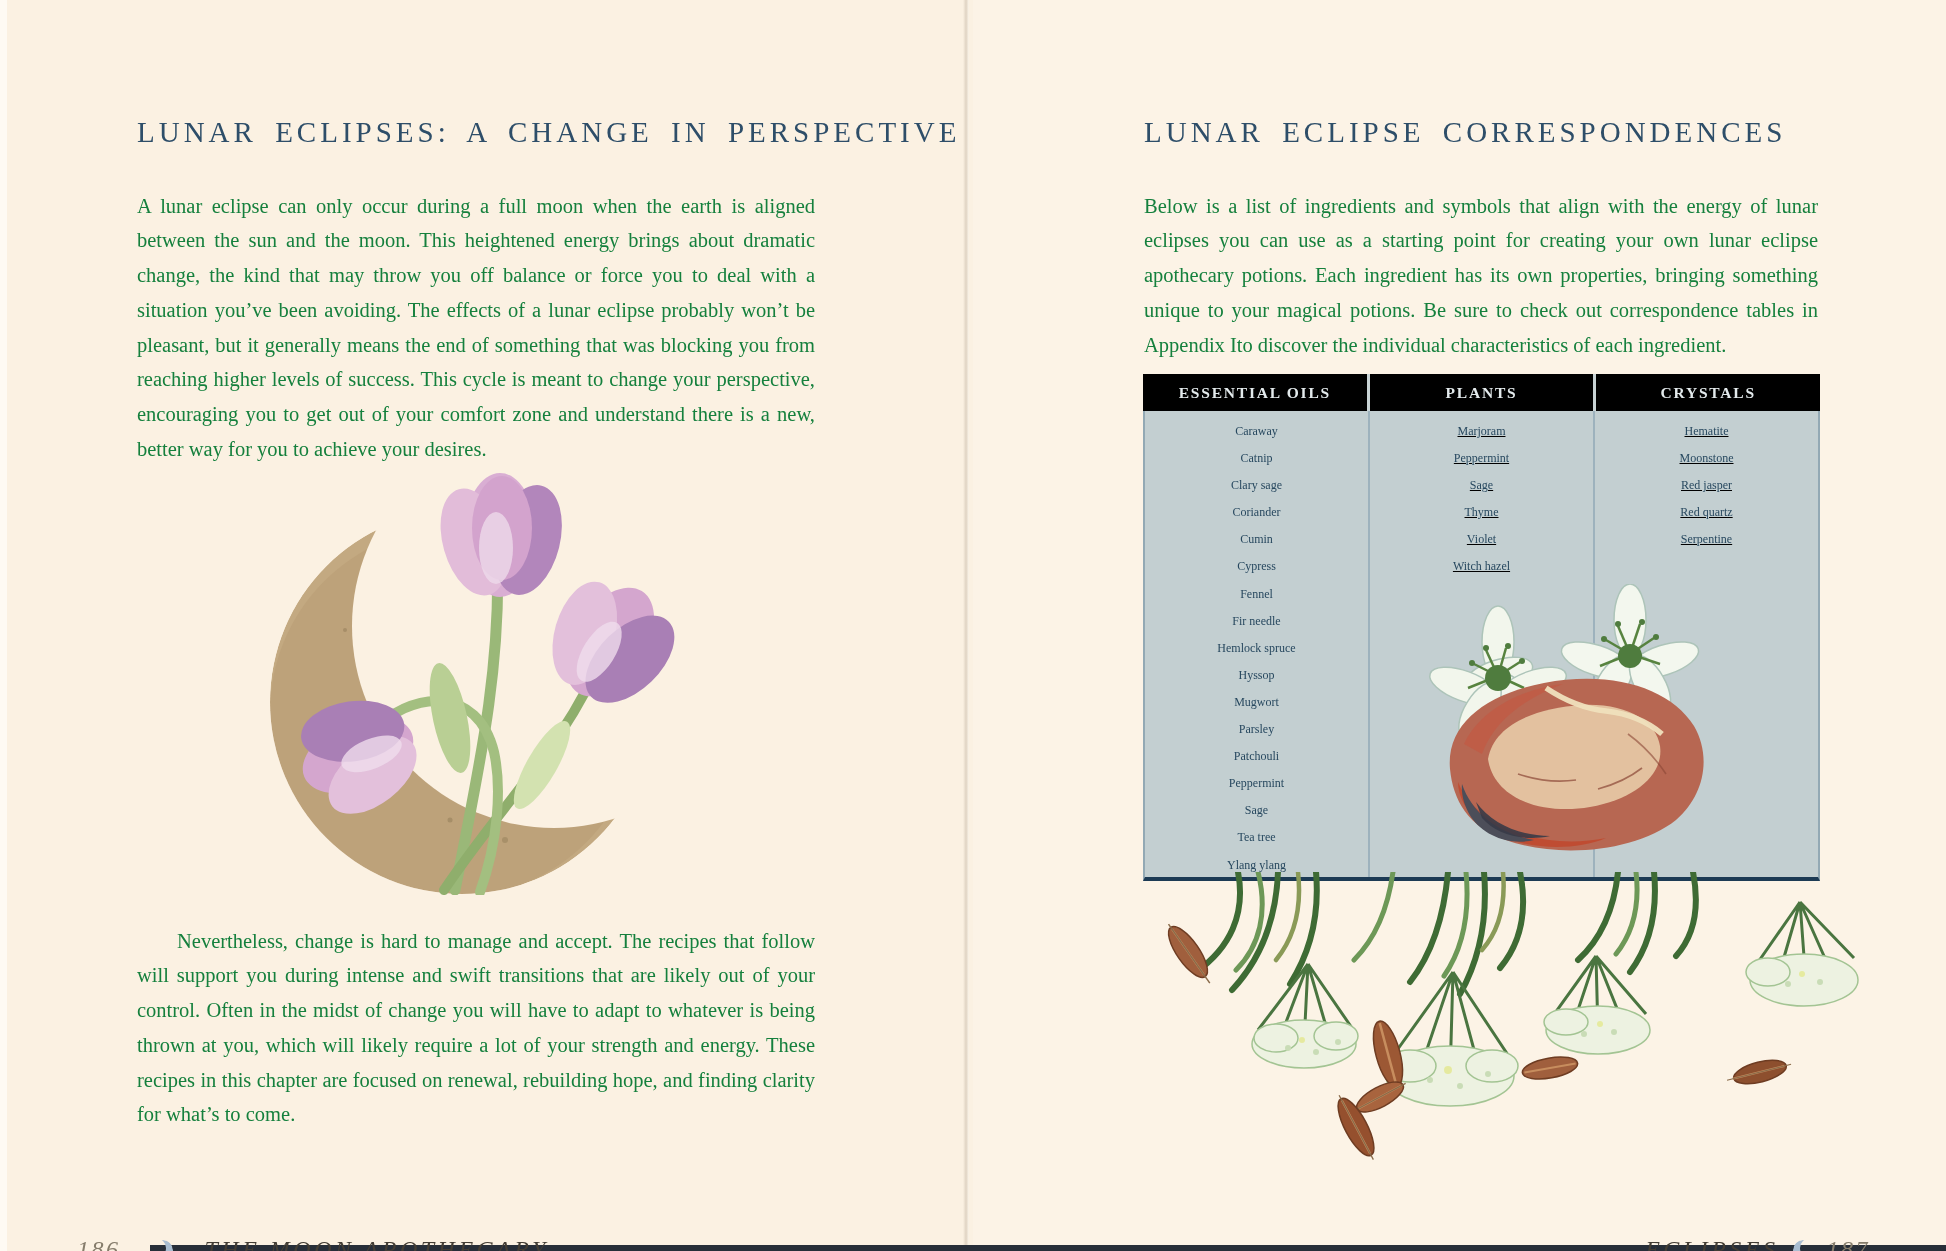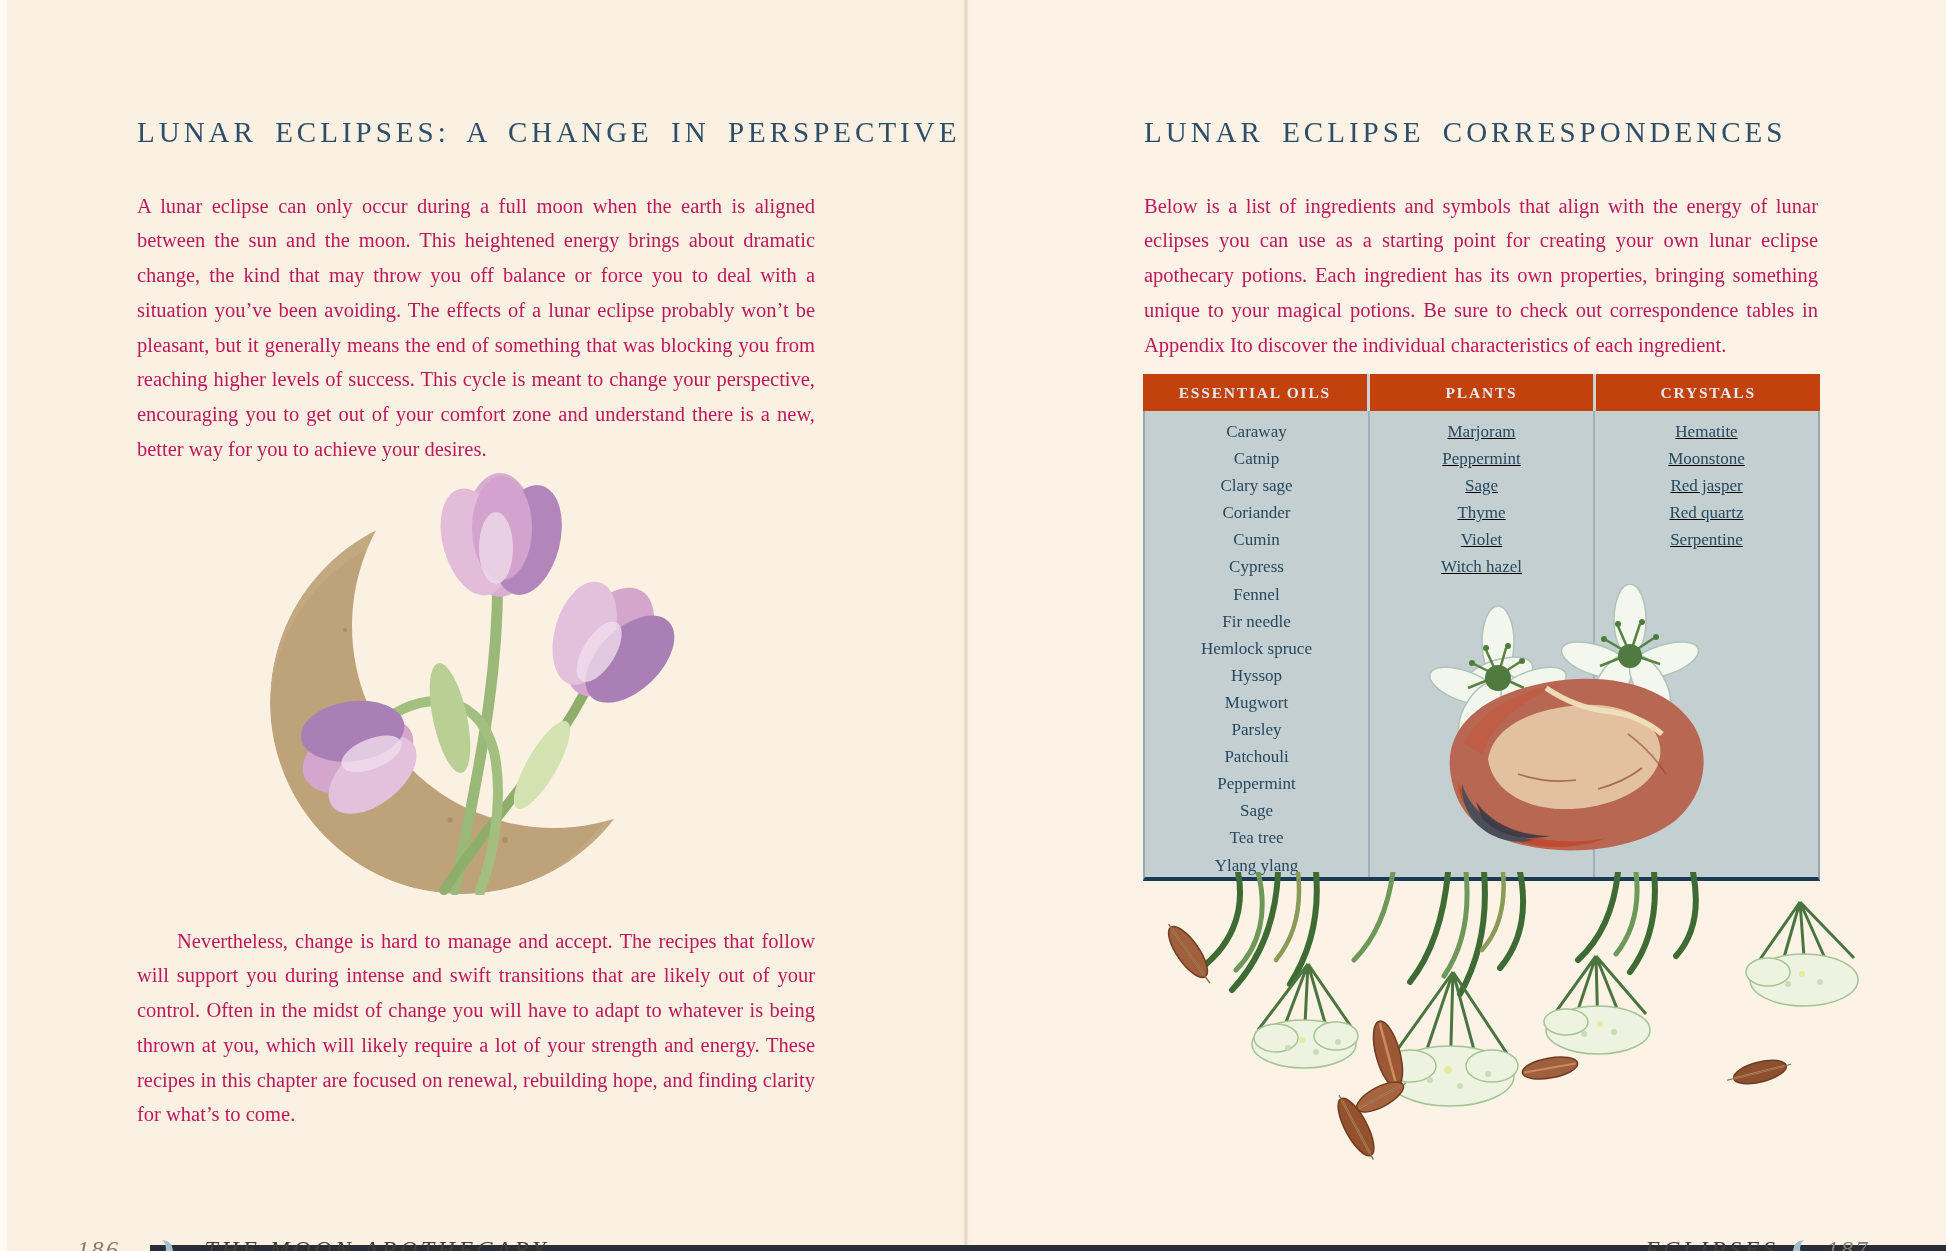--- a/index.html
+++ b/index.html
@@ -14,35 +14,35 @@
   #left-edge{left:0;top:0;width:7px;height:1251px;background:#fffdf7;opacity:.8;}
   #gutter{left:963px;top:0;width:6px;height:1251px;
     background:linear-gradient(to right,rgba(125,104,80,0),rgba(125,104,80,.22),rgba(255,255,250,.35));}
   #bottom-bar{left:150px;right:0;bottom:0;height:6px;background:#272e38;}
 
   .heading{margin:0;font-weight:400;font-size:29px;letter-spacing:4px;word-spacing:7px;
     color:#2e4e69;white-space:nowrap;}
   #heading-left{left:137px;top:116px;}
   #heading-right{left:1144px;top:116px;}
 
-  .body-text{font-size:20.5px;line-height:34.8px;color:#be185d;text-align:justify;}
+  .body-text{font-size:20.5px;line-height:34.8px;color:#15803d;text-align:justify;}
   #para1{left:137px;top:168px;width:678px;}
   #para2{left:137px;top:903px;width:678px;text-indent:40px;}
   #para3{left:1144px;top:168px;width:674px;}
 
   #corr-table{left:1143px;top:374px;width:677px;}
-  .thead{display:flex;height:37px;background:#c2410c;}
+  .thead{display:flex;height:37px;background:#000000;}
   .th{flex:1;color:#e3eaec;font-size:15.5px;font-weight:700;letter-spacing:1.8px;
     display:flex;align-items:center;justify-content:center;white-space:nowrap;}
   .th + .th{border-left:3px solid #c8d3d5;}
   .tbody{display:flex;height:466px;background:#c3cfd1;
     border-bottom:4px solid #1c3a54;border-left:2px solid #93a9b4;border-right:2px solid #93a9b4;}
   .tcol{flex:1;padding-top:7px;}
   .tcol + .tcol{border-left:2px solid #9db2bd;text-decoration:underline;}
-  .titem{text-align:center;font-size:17px;line-height:27.1px;color:#27485f;}
+  .titem{text-align:center;font-size:12px;line-height:27.1px;color:#27485f;}
 
   #tulip-illo{left:250px;top:450px;}
   #stone-illo{left:1398px;top:584px;}
   #botanical-illo{left:1148px;top:872px;}
 
   .footer{top:1236px;display:flex;align-items:center;font-size:24px;
     letter-spacing:3.5px;color:#433d34;white-space:nowrap;font-style:italic;}
   #footer-left{left:77px;gap:30px;}
   #footer-right{right:76px;gap:12px;align-items:flex-end;}
   .page-num{color:#857c6b;letter-spacing:2.5px;}

